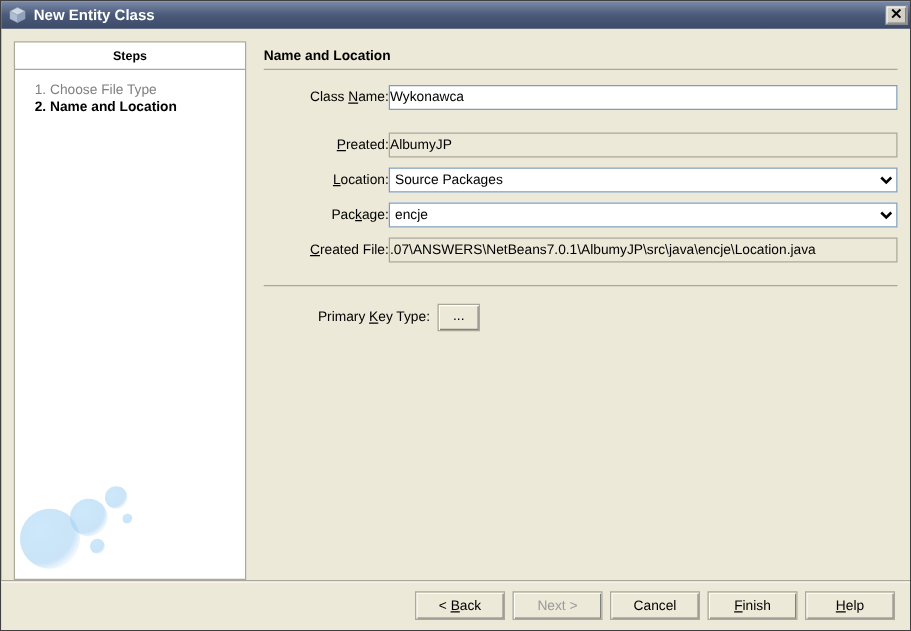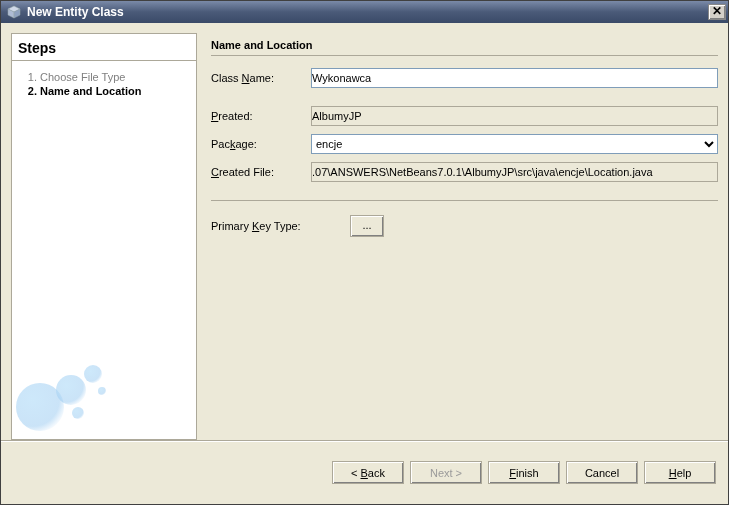--- a/index.html
+++ b/index.html
@@ -60,24 +60,25 @@
   }
   .steps-panel {
     width: 186px;
     background: #fff;
     border: 1px solid #aca899;
     position: relative;
     overflow: hidden;
   }
   .steps-panel h3 {
     margin: 0;
-    font-size: 14px;
+    font-size: 10px;
     font-weight: bold;
     padding: 6px 6px 4px 6px;
     border-bottom: 1px solid #aca899;
+    text-align: center;
   }
   .steps-list {
     padding: 6px 6px;
   }
   .steps-list ol {
     margin: 4px; padding: 0 0 0 18px;
   }
   .steps-list li {
     margin-bottom: 2px;
     color: #808080;
@@ -113,20 +114,21 @@
   }
   .row {
     display: flex;
     align-items: center;
     margin-bottom: 8px;
   }
   .row.gap-after { margin-bottom: 18px; }
   .row label {
     width: 100px;
     flex-shrink: 0;
+    text-align: right;
   }
   .row label .ul { text-decoration: underline; }
   input.text, .readonly, select {
     flex: 1;
     font-family: Tahoma, Arial, sans-serif;
     font-size: 11px;
     height: 20px;
     padding: 2px 0;
     border: 1px solid #7f9db9;
     background: #fff;
@@ -153,21 +155,21 @@
     border: 1px solid #aca899;
     background: #ece9d8;
     box-shadow: inset 1px 1px 0 #fff, inset -1px -1px 0 #808080;
     font-size: 11px;
     cursor: default;
     text-align: center;
     line-height: 18px;
   }
   .footer {
     border-top: 1px solid #aca899;
-    padding: 20px 12px;
+    padding: 8px 12px;
     display: flex;
     justify-content: flex-end;
     gap: 6px;
     background: #ece9d8;
     box-shadow: inset 0 1px 0 #fff;
   }
   .btn {
     min-width: 72px;
     height: 23px;
     border: 1px solid #aca899;
@@ -226,20 +228,26 @@
           <div class="row gap-after">
             <label><span>Class </span><span class="ul">N</span><span>ame:</span></label>
             <input class="text" type="text" value="Wykonawca" style="">
           </div>
 
           <div class="row">
             <label><span class="ul">P</span><span>reated:</span></label>
             <div class="readonly">AlbumyJP</div>
           </div>
 
+          <div class="row">
+            <label><span class="ul">L</span><span>ocation:</span></label>
+            <select>
+              <option>Source Packages</option>
+            </select>
+          </div>
 
           <div class="row">
             <label><span>Pac</span><span class="ul">k</span><span>age:</span></label>
             <select>
               <option>encje</option>
             </select>
           </div>
 
           <div class="row gap-after">
             <label><span class="ul">C</span><span>reated File:</span></label>
@@ -253,18 +261,18 @@
             <div class="browse-btn">...</div>
           </div>
 
         </div>
       </div>
     </div>
 
     <div class="footer">
       <button class="btn"><span>&lt; </span><span class="ul">B</span><span>ack</span></button>
       <button class="btn disabled" disabled="">Next &gt;</button>
+      <button class="btn">Cancel</button>
       <button class="btn"><span class="ul">F</span><span>inish</span></button>
-      <button class="btn">Cancel</button>
       <button class="btn"><span class="ul">H</span><span>elp</span></button>
     </div>
   </div>
 </div>
 
 </body></html>

